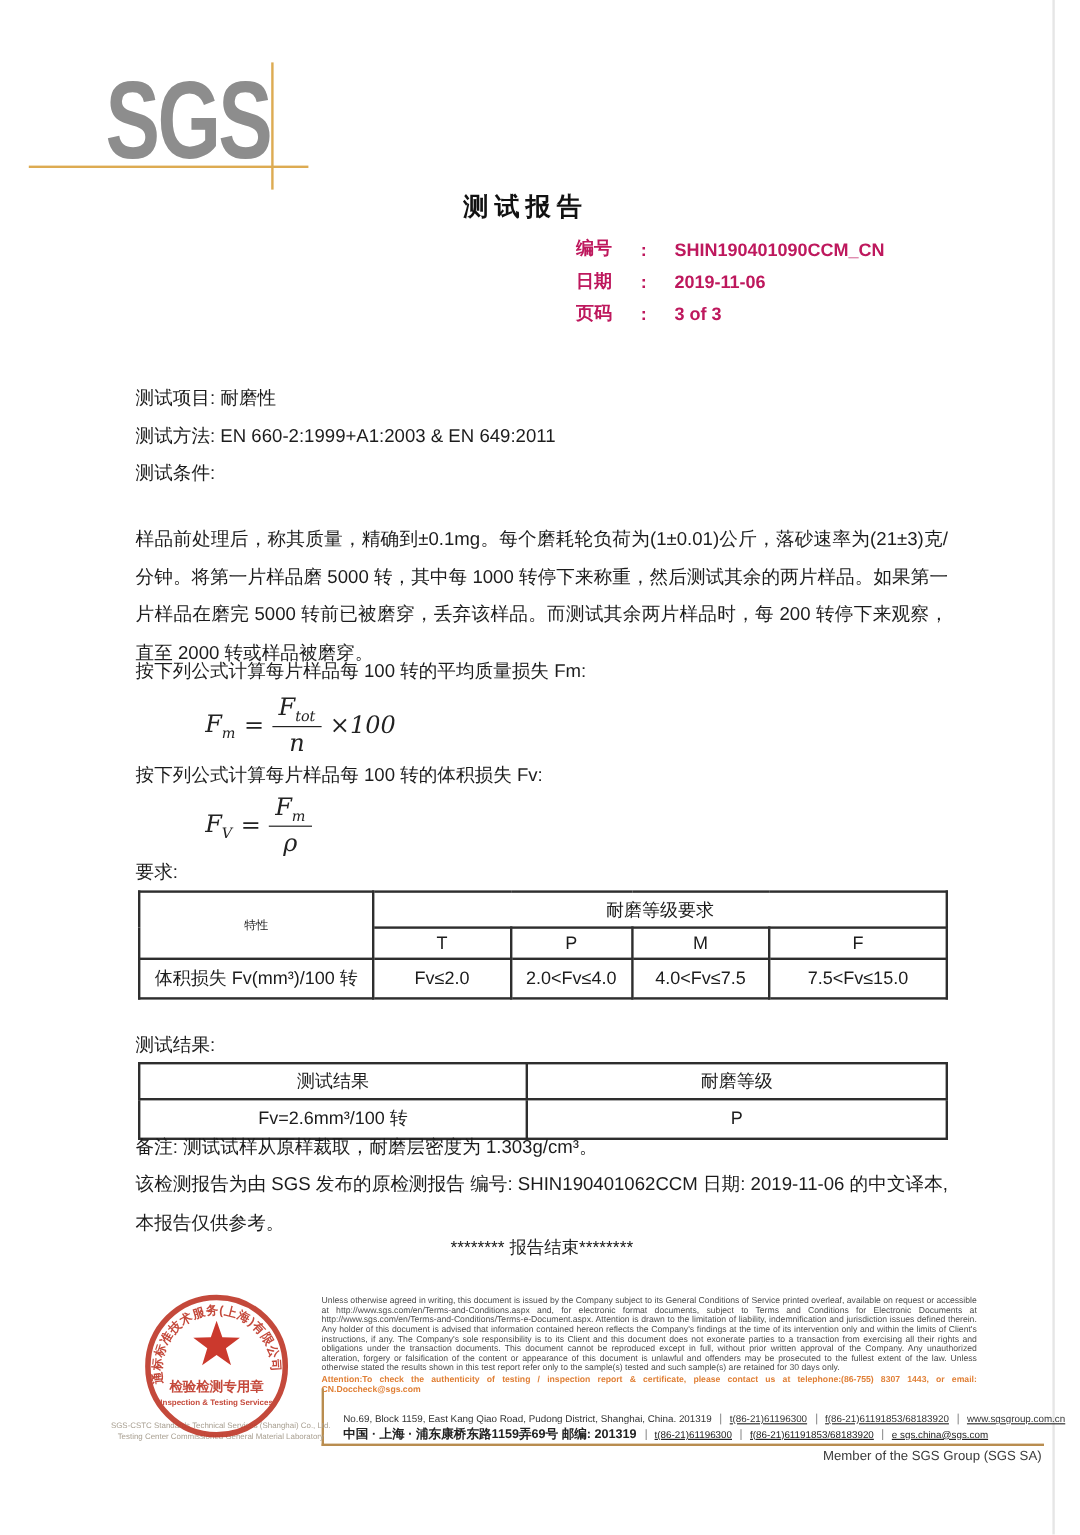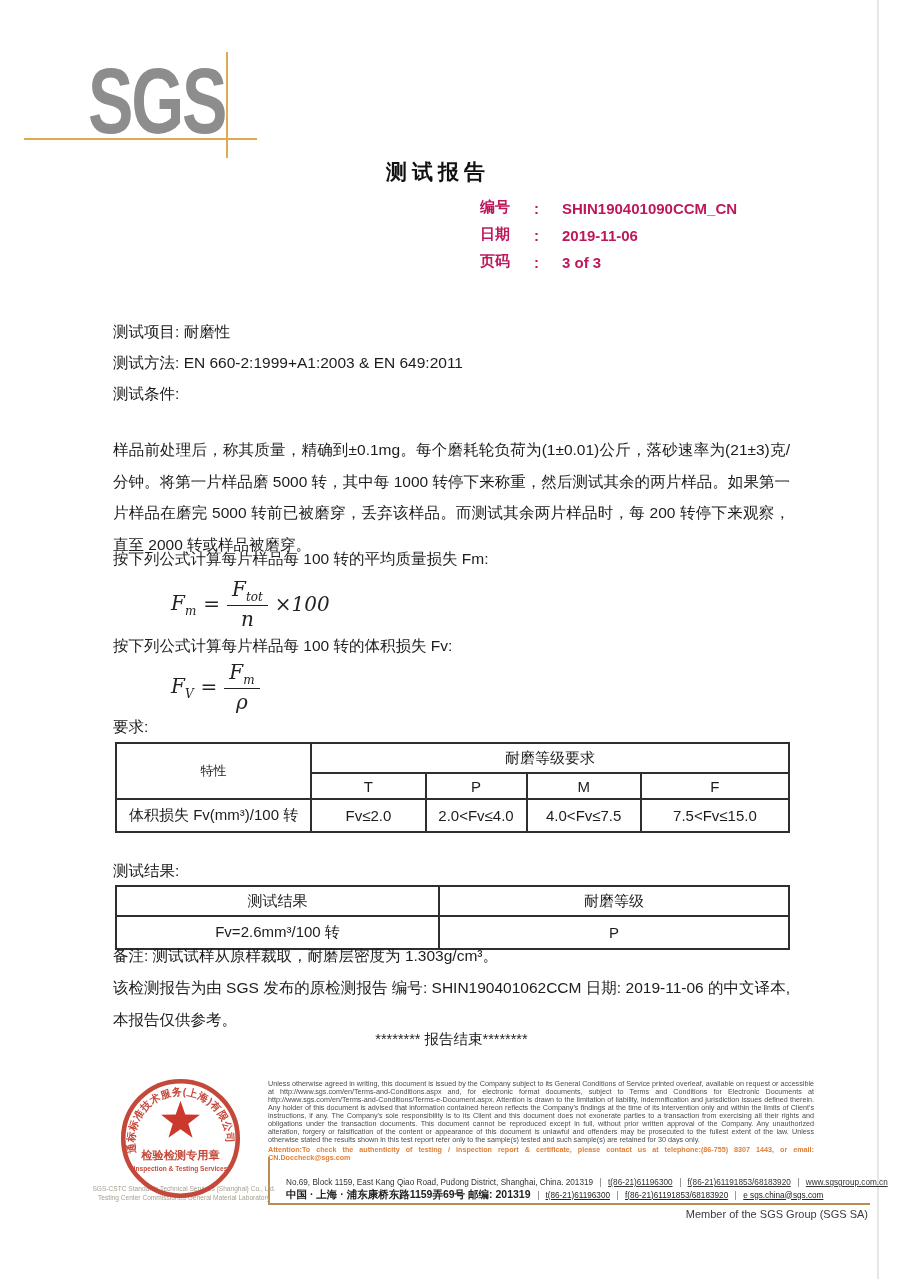--- a/index.html
+++ b/index.html
@@ -154,21 +154,21 @@
     <table class="abs" style="top:702px; left:2px;">
       <colgroup>
           <col style="width:29%">
           <col style="width:17%">
           <col style="width:15%">
           <col style="width:17%">
           <col style="width:22%">
         </colgroup>
       <tbody>
         <tr class="h30">
-          <td rowspan="2" style="font-size:13px;">特性</td>
+          <td rowspan="2" style="font-size:10px;">特性</td>
           <td colspan="4">耐磨等级要求</td>
         </tr>
         <tr class="h26">
           <td>T</td>
           <td>P</td>
           <td>M</td>
           <td>F</td>
         </tr>
         <tr class="h33">
           <td>体积损失 Fv(mm³)/100 转</td>

